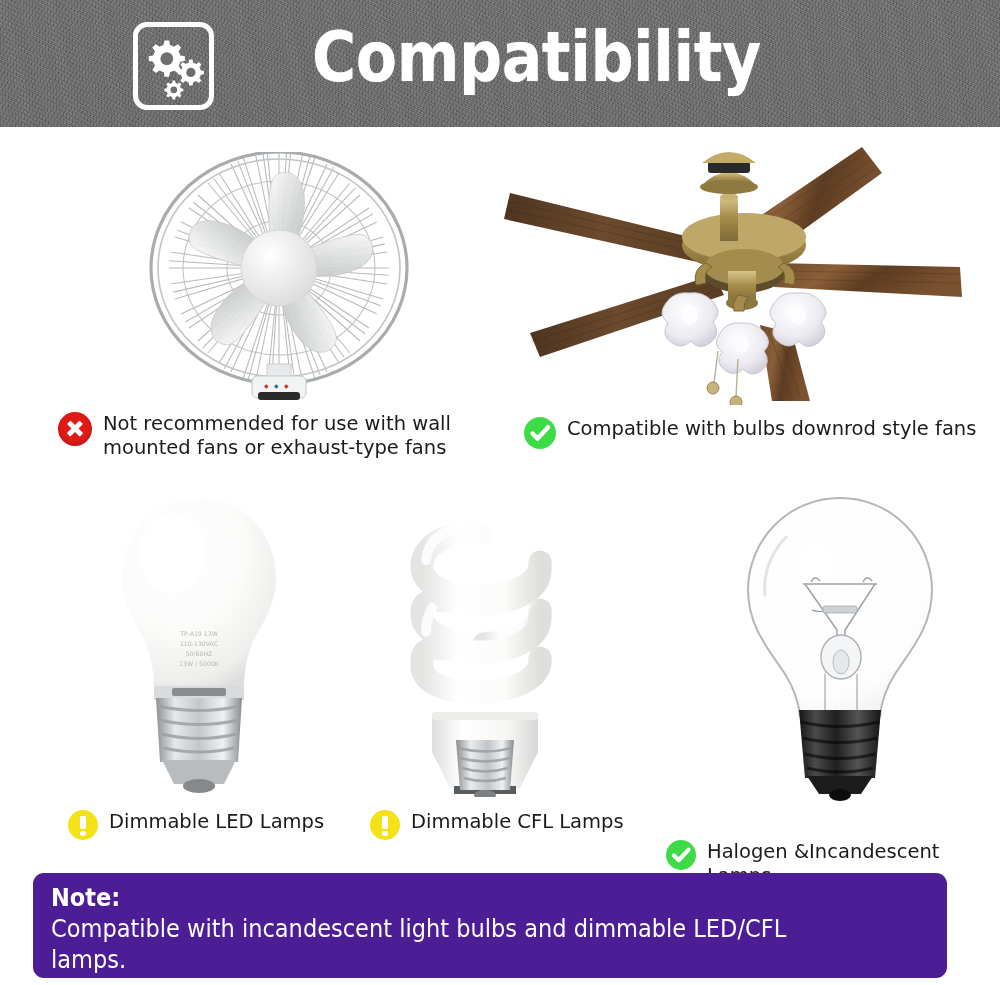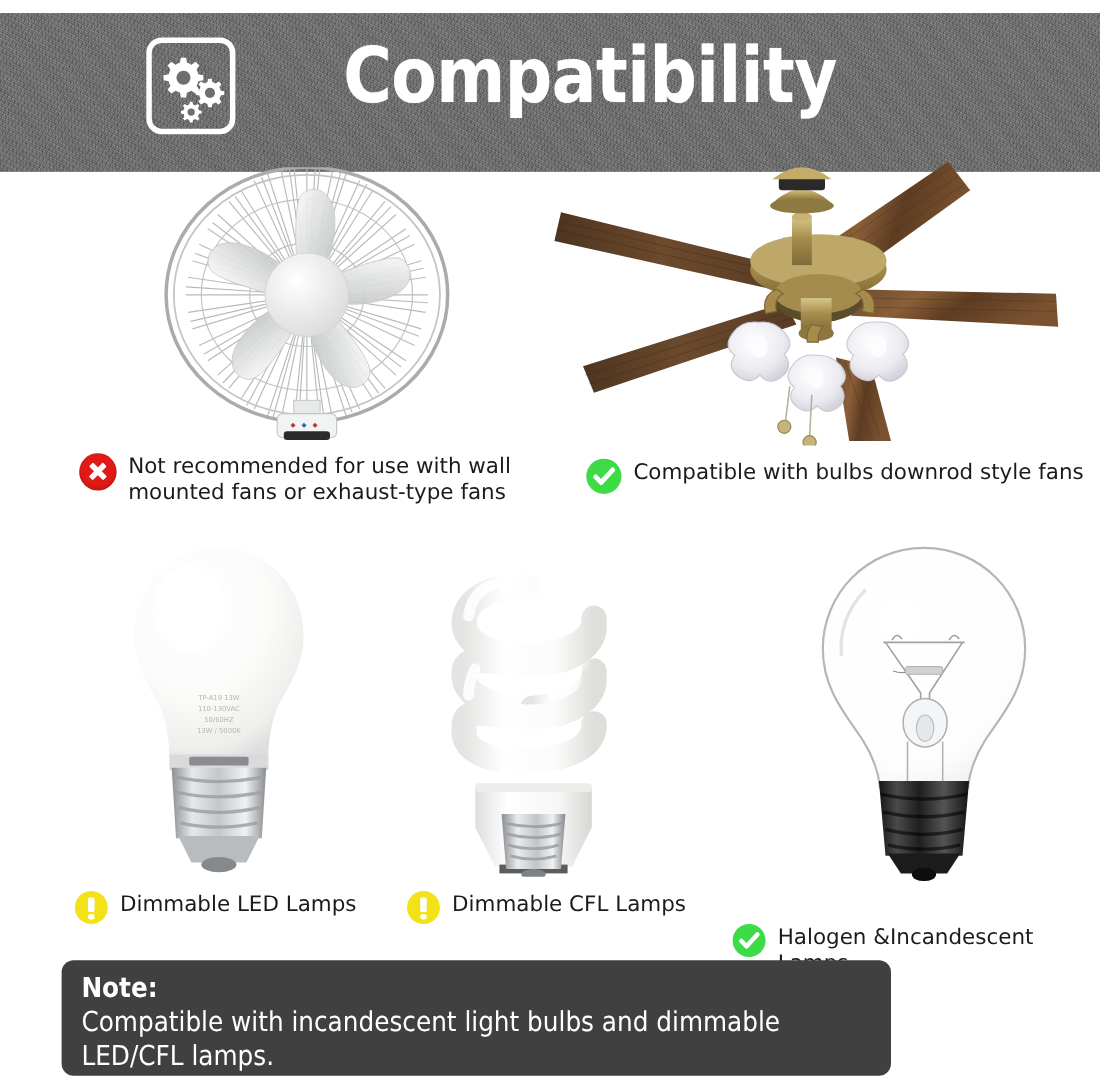--- a/index.html
+++ b/index.html
@@ -7,21 +7,21 @@
   html, body {
     width: 1000px; height: 985px;
     background: #ffffff;
     font-family: "Liberation Sans", "DejaVu Sans", sans-serif;
     overflow: hidden;
   }
   #page { position: relative; width: 1000px; height: 985px; background: #fff; }
 
   
   #header {
-    position: absolute; left: 0; top: 12px; width: 1000px; height: 144px;
+    position: absolute; left: 0; top: 0; width: 1000px; height: 127px;
     background-color: #6e6e6e;
     background-image:
       repeating-linear-gradient(27deg, rgba(255,255,255,.085) 0 1px, rgba(0,0,0,.10) 1px 2px, rgba(255,255,255,.03) 2px 3px, rgba(0,0,0,.05) 3px 4px),
       repeating-linear-gradient(-61deg, rgba(255,255,255,.07) 0 1px, rgba(0,0,0,.11) 1px 2px, rgba(255,255,255,.02) 2px 4px),
       repeating-linear-gradient(88deg, rgba(0,0,0,.07) 0 1px, rgba(255,255,255,.05) 1px 3px),
       linear-gradient(#6d6d6d, #6a6a6a);
     overflow: hidden;
   }
   #gear-badge {
     position: absolute; left: 133px; top: 22px; width: 81px; height: 88px;
@@ -33,21 +33,21 @@
     font-family: "DejaVu Sans", sans-serif;
     font-size: 70px; font-weight: 700; color: #ffffff;
     letter-spacing: -0.5px;
     transform: scaleX(0.86); transform-origin: left top;
     text-shadow: 0 0 1px rgba(255,255,255,.6);
   }
 
   
   .fig { position: absolute; }
   .caption {
-    position: absolute; display: flex; align-items: flex-start; gap: 11px; justify-content: center;
+    position: absolute; display: flex; align-items: flex-start; gap: 11px;
   }
   .caption .ico { flex: 0 0 auto; }
   .caption .txt {
     font-size: 19.5px; line-height: 23.5px; color: #1b1b1b;
     font-family: "DejaVu Sans", sans-serif; white-space: pre-line;
   }
 
   
   .ico-circle { position: relative; border-radius: 50%; display:block; }
   .ico-x { width: 34px; height: 34px; background: #e01b17; box-shadow: inset 0 -2px 4px rgba(0,0,0,.18); }
@@ -66,22 +66,22 @@
     content:''; position:absolute; left:50%; top:6px; margin-left:-2.6px;
     width:5.2px; height:12.5px; background:#fff; border-radius:1.4px;
   }
   .ico-warn::after {
     content:''; position:absolute; left:50%; top:21px; margin-left:-2.6px;
     width:5.2px; height:5.2px; background:#fff; border-radius:50%;
   }
 
   
   #note-box {
-    position: absolute; left: 56px; top: 873px; width: 754px; height: 105px;
-    background: #404040; border-radius: 11px; padding: 10px 18px 0 18px;
+    position: absolute; left: 33px; top: 873px; width: 914px; height: 105px;
+    background: #4c1d95; border-radius: 11px; padding: 10px 18px 0 18px;
   }
   #note-box .nt {
     font-family: "DejaVu Sans", sans-serif; color: #ffffff;
     transform: scaleX(0.9); transform-origin: left top;
   }
   #note-title { font-size: 25px; font-weight: 700; line-height: 30px; }
   #note-l1, #note-l2 { font-size: 25px; font-weight: 400; line-height: 31px; }
 </style>
 </head>
 <body>

